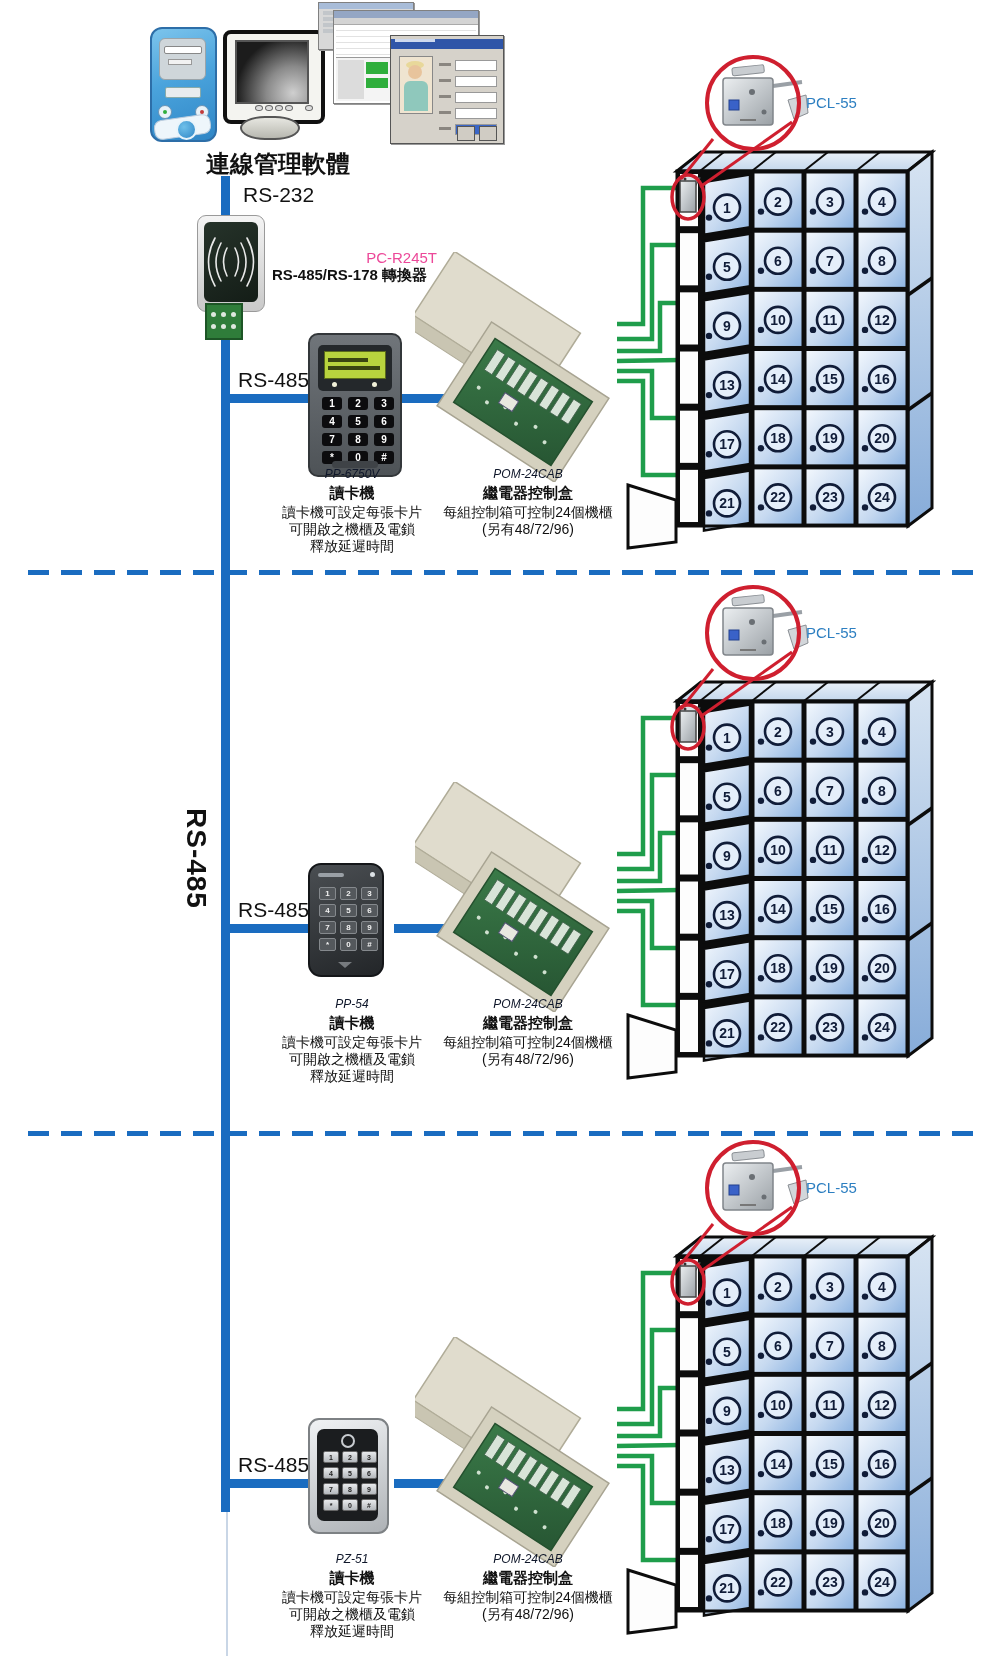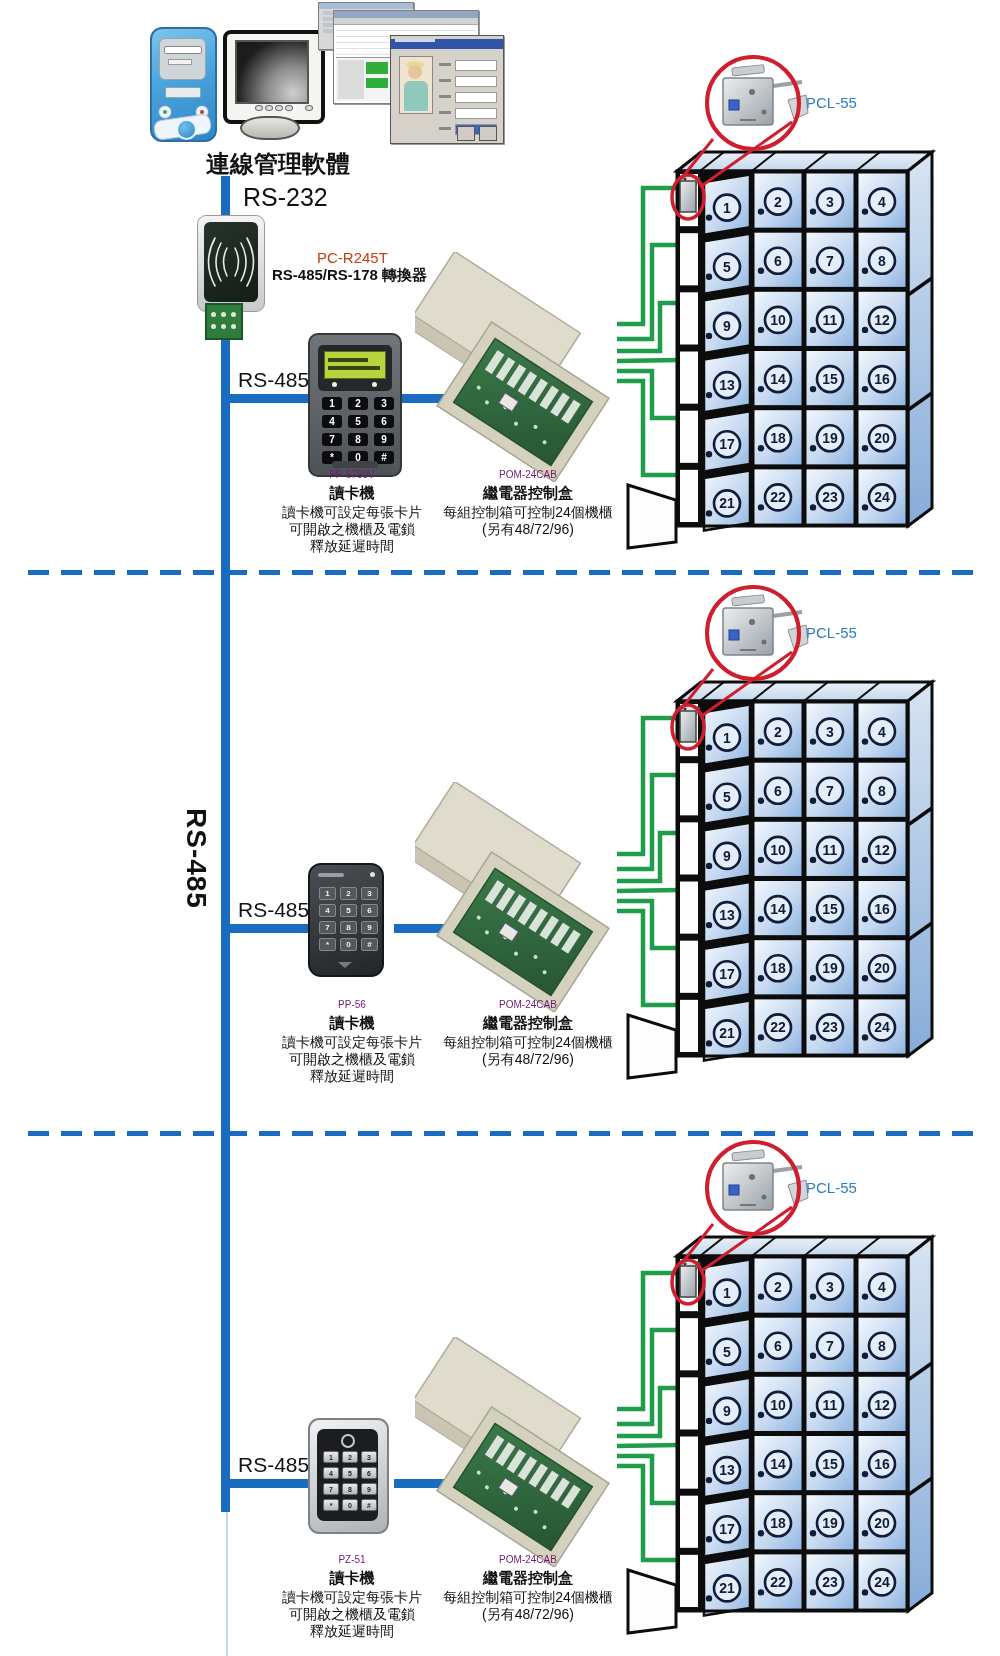--- a/index.html
+++ b/index.html
@@ -56,30 +56,30 @@
   .winC .head{position:absolute;left:8px;top:8px;width:14px;height:14px;border-radius:50%;background:#e8c49c;}
   .winC .hair{position:absolute;left:6px;top:4px;width:18px;height:8px;border-radius:50%;background:#e8d89a;}
   .winC .shirt{position:absolute;left:4px;top:24px;width:24px;height:30px;border-radius:6px 6px 0 0;background:#8fc8bc;}
   .winC .frow{position:absolute;left:48px;height:9px;}
   .winC .frow i{position:absolute;left:0;top:3px;width:12px;height:3px;background:#8a8680;}
   .winC .frow b{position:absolute;left:16px;top:0;width:40px;height:9px;background:#fff;border:1px solid #999;}
   .winC .frow.sel b{background:#3a66c8;}
   .winC .btn{position:absolute;width:16px;height:13px;background:#d0ccc4;border:1px solid #555;}
 
   .h1-label{left:150px;top:148px;width:160px;text-align:center;font-size:24px;font-weight:bold;margin-left:48px;}
-  .rs232-label{left:243px;top:183px;font-size:25px;}
+  .rs232-label{left:243px;top:183px;font-size:21px;}
 
   
   .conv-body{left:197px;top:215px;width:66px;height:95px;border-radius:9px;
      background:linear-gradient(#f4f4f4,#c9c9c9);border:1px solid #9a9a9a;}
   .conv-face{position:absolute;left:6px;top:6px;width:54px;height:80px;border-radius:6px;
      background:linear-gradient(150deg,#26332a,#141d17);}
   .conv-term{left:205px;top:303px;width:34px;height:33px;background:#2f7d3a;border:2px solid #1d5526;}
   .conv-term i{position:absolute;width:5px;height:5px;border-radius:50%;background:#dfe8df;}
-  .conv-model{left:317px;top:249px;width:120px;font-size:15px;color:#c2410c;}
+  .conv-model{left:317px;top:249px;width:120px;font-size:15px;color:#ec4899;text-align:right;}
   .conv-desc{left:272px;top:266px;width:180px;font-size:15px;font-weight:bold;}
 
   
   .section{position:absolute;left:0;width:1000px;height:560px;}
   #section-0{top:0;} #section-1{top:530px;} #section-2{top:1085px;}
   .rs485-label{position:absolute;left:238px;top:368px;font-size:21px;}
   .h-line{position:absolute;top:394px;height:9px;background:#1a6cc0;}
   .seg-a{left:222px;width:86px;}
   .seg-b{left:394px;width:62px;}
 
@@ -116,21 +116,21 @@
   .r-silver .panel{position:absolute;left:7px;top:9px;width:61px;height:92px;background:#1b1d1f;border-radius:7px;}
   .r-silver .logo{position:absolute;left:24px;top:5px;width:10px;height:10px;border-radius:50%;border:2px solid #c8ccd0;}
   .r-silver .keys{position:absolute;left:6px;top:22px;width:49px;gap:4px 3px;}
   .r-silver .key{width:14px;height:10px;background:linear-gradient(#e8eaec,#b4b8bc);border:1px solid #666;
      border-radius:2px;color:#222;font-size:7px;}
 
   
   .dev-label{position:absolute;text-align:center;line-height:17px;}
   .reader-label{left:272px;top:466px;width:160px;}
   .controller-label{left:423px;top:466px;width:210px;}
-  .dev-label .model{font-size:10px;color:#701a75;margin-bottom:1px;}
+  .dev-label .model{font-size:12px;color:#0f172a;margin-bottom:1px;font-style:italic;}
   .dev-label .type{font-size:15px;font-weight:bold;margin-bottom:3px;}
   .dev-label .desc{font-size:14px;}
 
   .pom-svg{position:absolute;left:415px;top:252px;width:200px;height:230px;}
   .right-svg{position:absolute;left:580px;top:40px;width:420px;height:510px;}
 
   .pcl-t{font-size:15px;fill:#2d7fc1;font-family:"Liberation Sans",sans-serif;}
   .cell-num{font-size:14px;font-weight:bold;fill:#101c38;font-family:"Liberation Sans",sans-serif;}
 </style>
 </head>
@@ -560,21 +560,21 @@
             <div class="key">*</div>
             <div class="key">0</div>
             <div class="key">#</div>
           </div>
       <div class="chev"></div>
     </div>
 
   </div>
 
   <div class="dev-label reader-label">
-    <div class="model">PP-56</div>
+    <div class="model">PP-54</div>
     <div class="type">讀卡機</div>
     <div class="desc">
       <div>讀卡機可設定每張卡片</div>
       <div>可開啟之機櫃及電鎖</div>
       <div>釋放延遲時間</div>
     </div>
   </div>
 
   <svg class="pom-svg" viewBox="0 0 200 230">
     <g transform="translate(78,78) rotate(33)">

